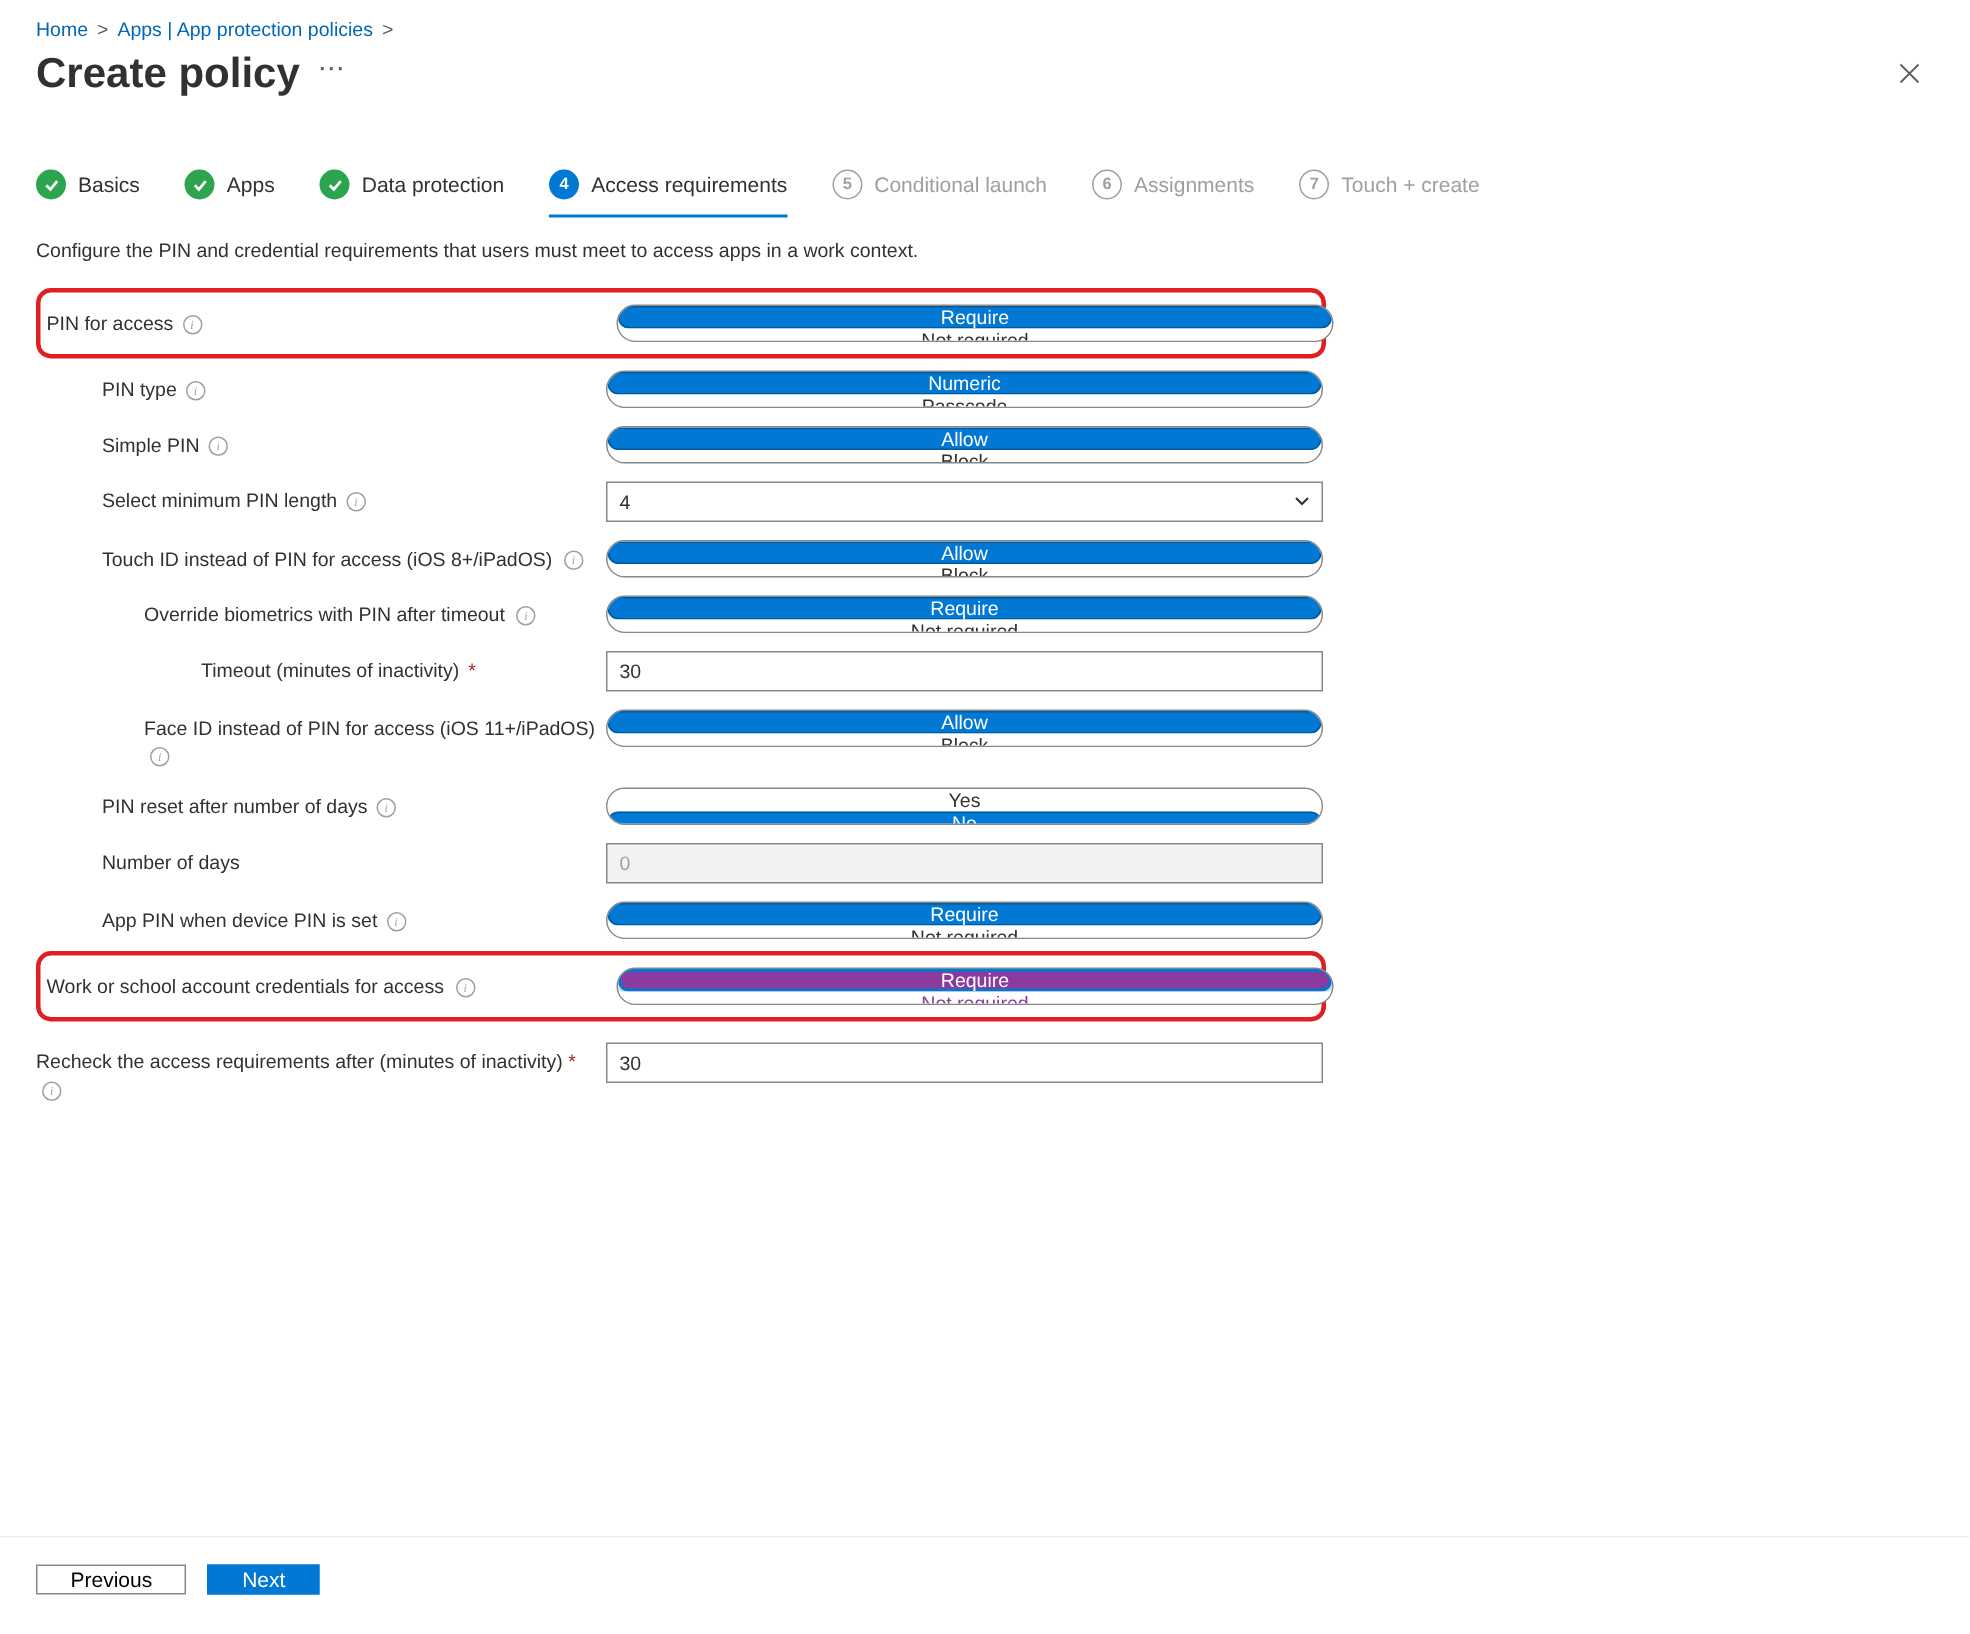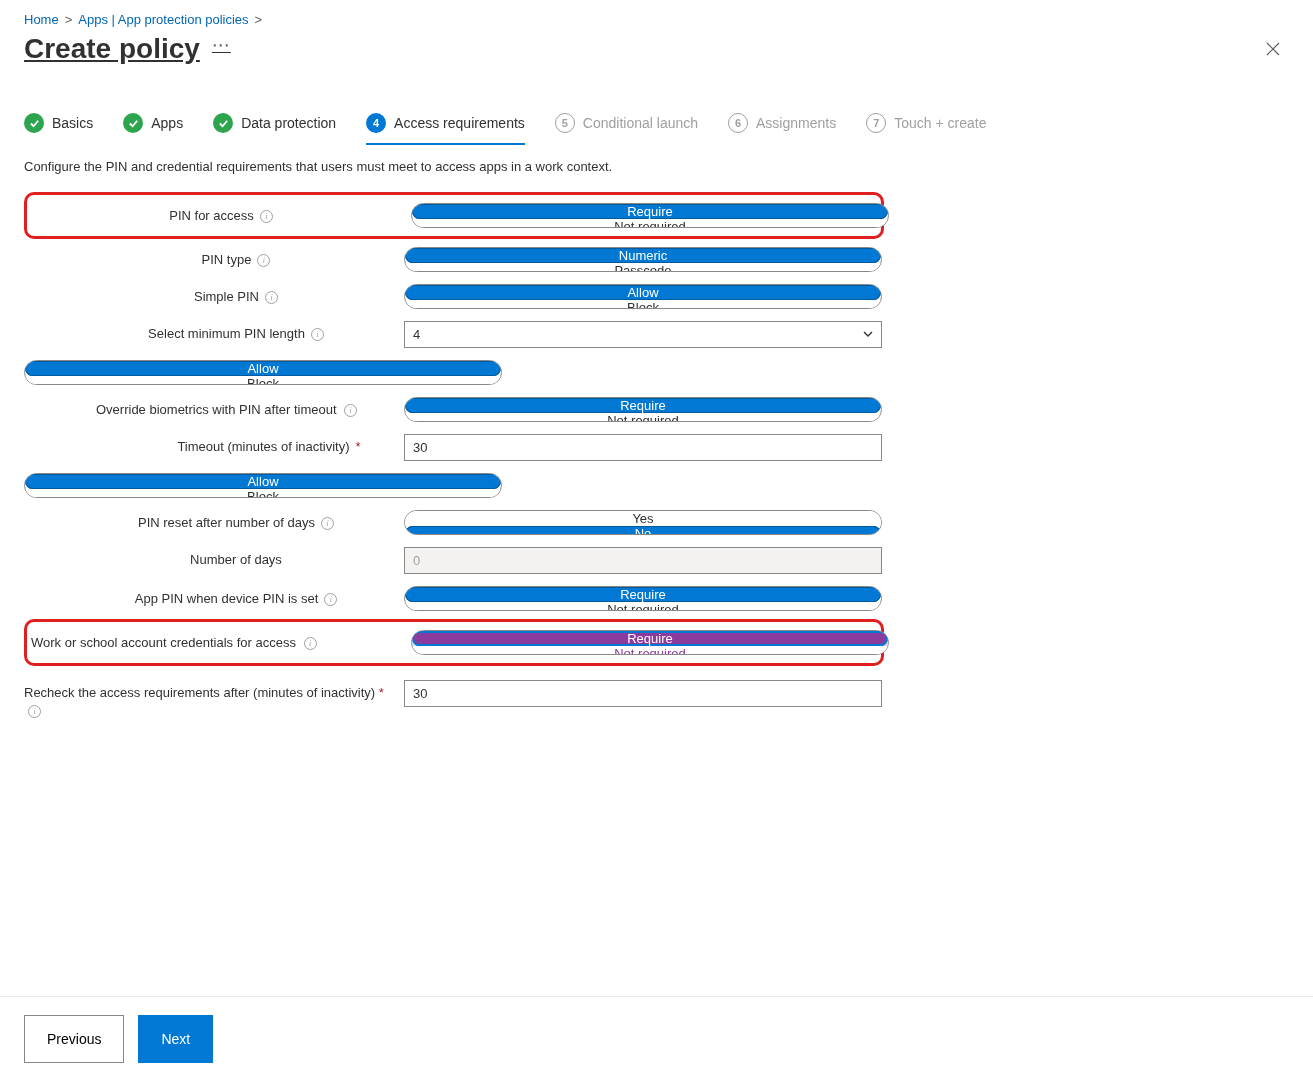--- a/index.html
+++ b/index.html
@@ -27,21 +27,21 @@
   }
   .breadcrumb a { color: #0067b8; text-decoration: none; cursor: pointer; }
   .breadcrumb .sep { color: #605e5c; }
   
   .title-row {
     display: flex;
     align-items: center;
     justify-content: space-between;
     margin-bottom: 48px;
   }
-  .title-left { display: flex; align-items: center; gap: 12px; text-decoration: underline; }
+  .title-left { display: flex; align-items: center; gap: 12px; }
   .page-title { font-size: 28px; font-weight: 600; color: #323130; }
   .ellipsis-icon { color: #605e5c; font-size: 18px; letter-spacing: 1px; cursor: pointer; line-height: 1; position: relative; top: -4px; }
   .close-btn {
     width: 32px; height: 32px; display: flex; align-items: center; justify-content: center;
     cursor: pointer; color: #605e5c; font-size: 16px;
   }
   .close-btn svg { width: 14px; height: 14px; }
   
   .stepper {
     display: flex;
@@ -95,21 +95,20 @@
   .form-label-col {
     width: 380px;
     flex-shrink: 0;
     display: flex;
     align-items: center;
     gap: 6px;
     font-size: 13px;
     color: #323130;
     line-height: 1.4;
     padding-top: 4px;
-    justify-content: center;
   }
   .req { color: #a4262c; }
   .form-control-col {
     flex: 1;
     display: flex;
   }
   .indent-1 { padding-left: 44px; }
   .indent-2 { padding-left: 72px; }
   .indent-3 { padding-left: 110px; }
   .info-icon {
@@ -181,21 +180,21 @@
   
   .footer {
     position: absolute;
     left: 0; right: 0; bottom: 0;
     border-top: 1px solid #edebe9;
     padding: 18px 24px 26px 24px;
     display: flex;
     gap: 14px;
   }
   .btn {
-    height: 48px;
+    height: 20px;
     padding: 0 22px;
     font-size: 14px;
     border: 1px solid #8a8886;
     background: #fff;
     cursor: pointer;
     font-family: inherit;
   }
   .btn.primary {
     background: #0078d4;
     border-color: #0078d4;
@@ -324,20 +323,24 @@
         <div class="select-wrap">
           <input class="select-input" readonly="" value="4" style="">
           <span class="select-caret"><svg viewBox="0 0 12 12">
                 <path d="M2 4 L6 8 L10 4" stroke="#323130" stroke-width="1.4" fill="none"></path>
               </svg></span>
         </div>
       </div>
     </div>
 
     <div class="form-row">
+      <div class="form-label-col indent-1" style="display:block;">
+        <span>Touch ID instead of PIN for access (iOS 8+/iPadOS)</span>
+        <span class="info-icon" style="vertical-align:middle;margin-left:4px;">i</span>
+      </div>
       <div class="form-control-col">
         <div class="seg">
           <div class="opt sel">Allow</div>
           <div class="opt">Block</div>
         </div>
       </div>
     </div>
 
     <div class="form-row">
       <div class="form-label-col indent-2" style="display:block;">
@@ -356,20 +359,24 @@
       <div class="form-label-col indent-3">
         <span>Timeout (minutes of inactivity)</span>
         <span class="req">*</span>
       </div>
       <div class="form-control-col">
         <input class="text-input" value="30" style="">
       </div>
     </div>
 
     <div class="form-row">
+      <div class="form-label-col indent-2" style="display:block;">
+        <span>Face ID instead of PIN for access (iOS 11+/iPadOS)</span>
+        <span class="info-icon" style="vertical-align:middle;margin-left:4px;">i</span>
+      </div>
       <div class="form-control-col">
         <div class="seg">
           <div class="opt sel">Allow</div>
           <div class="opt">Block</div>
         </div>
       </div>
     </div>
 
     <div class="form-row">
       <div class="form-label-col indent-1">

